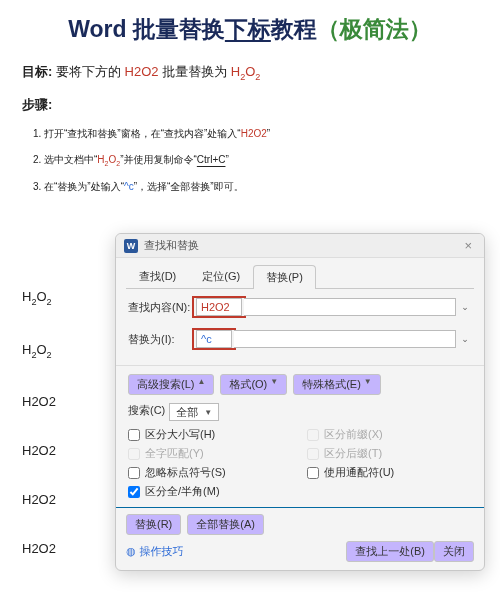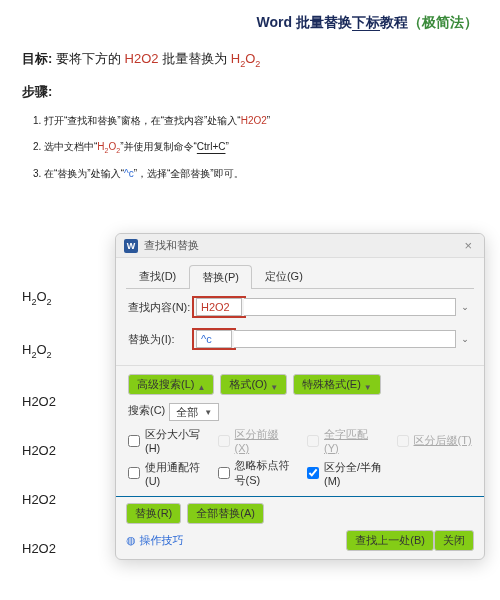--- a/index.html
+++ b/index.html
@@ -9,22 +9,22 @@
     height: 600px;
     font-family: "Microsoft YaHei", "PingFang SC", sans-serif;
     font-size: 12px;
     color: #222;
     background: #fff;
     position: relative;
     overflow: hidden;
   }
   .page { padding: 10px 22px 0 22px; }
   h1 {
-    text-align: right;
-    font-size: 14px;
+    text-align: center;
+    font-size: 23px;
     font-weight: 700;
     margin: 4px 0 18px 0;
     color: #1a2a5a;
   }
   .underline { text-decoration: underline; text-underline-offset: 3px; }
   .green { color: #3a8a3a; }
   .goal-line { font-size: 13px; margin-bottom: 14px; }
   .bold { font-weight: 700; }
   .red { color: #c0392b; }
   .blue { color: #2e6bd6; }
@@ -119,52 +119,52 @@
     display: flex; align-items: center; justify-content: center;
     color: #666; font-size: 9px;
     margin-left: 2px;
   }
   .red-box-small { display: inline-block; padding: 0 2px; outline: 2px solid #c0392b; }
 
   .divider { border-top: 1px solid #ddd; margin: 4px 0 8px 0; }
 
   .btnrow { display: flex; gap: 6px; padding: 0 12px 8px 12px; }
   .mini-btn {
-    background: #84cc16;
+    background: #c4b5fd;
     border: 1px solid #c4c4c4;
     border-radius: 3px;
     padding: 2px 8px;
     font-size: 11px;
     display: flex;
-    align-items: flex-end;
+    align-items: flex-start;
     gap: 3px;
     cursor: default;
   }
   .caret { font-size: 8px; color: #555; }
 
   .search-scope { padding: 0 12px 6px 12px; display:flex; align-items:flex-start; gap:4px;}
   .scope-select {
     border: 1px solid #bbb;
     background: #fff;
     padding: 1px 6px;
     height: 18px;
     display: flex;
     align-items: center;
     gap: 6px;
   }
 
   .check-grid {
     display: grid;
-    grid-template-columns: 1fr 1fr 1fr 1fr;
+    grid-template-columns: 1fr 1fr;
     gap: 4px 14px;
     padding: 0 12px 8px 12px;
   }
   .chk { display: flex; align-items: center; gap: 5px; }
   .chk input { width: 12px; height: 12px; margin: 0; }
-  .chk.disabled { color: #aaa; text-decoration: underline; }
+  .chk.disabled { color: #aaa; }
   .chk.disabled input { opacity: 0.5; }
 
   .footer {
     border-top: 1px solid #0369a1;
     padding: 6px 10px 8px 10px;
   }
   .footer-row1 { display: flex; gap: 6px; margin-bottom: 6px; }
   .footer-row2 { display: flex; align-items: center; }
   .tips { color: #2e6bd6; font-size: 11px; display:flex; align-items:center; gap:4px;}
   .spacer { flex: 1; }
@@ -207,22 +207,22 @@
 
 <div class="dialog">
   <div class="titlebar">
     <div class="app-icon">W</div>
     <div class="titlebar-title">查找和替换</div>
     <div class="close-x">×</div>
   </div>
 
   <div class="tabs">
     <div class="tab">查找(D)</div>
+    <div class="tab">定位(G)</div>
     <div class="tab active">替换(P)</div>
-    <div class="tab">定位(G)</div>
   </div>
   <div class="tab-strip-line"></div>
 
   <div class="form-area">
     <div class="row">
       <div class="row-label">查找内容(N):</div>
       <div class="field-wrap">
         <span class="red-box-small" style="flex:0 0 auto;">
           <input class="text-input" style="width: 46px; border: 1px solid rgb(187, 187, 187);" value="H2O2">
         </span>
@@ -280,25 +280,25 @@
     <label class="chk disabled">
         <input type="checkbox" disabled="" style="">
         <span>全字匹配(Y)</span>
       </label>
     <label class="chk disabled">
         <input type="checkbox" disabled="" style="">
         <span>区分后缀(T)</span>
       </label>
     <label class="chk">
         <input type="checkbox" style="">
-        <span>使用通配符(U)</span>
+        <span>忽略标点符号(S)</span>
       </label>
     <label class="chk">
         <input type="checkbox" style="">
-        <span>忽略标点符号(S)</span>
+        <span>使用通配符(U)</span>
       </label>
     <label class="chk">
         <input type="checkbox" checked="" style="">
         <span>区分全/半角(M)</span>
       </label>
   </div>
 
   <div class="footer">
     <div class="footer-row1">
       <div class="mini-btn">替换(R)</div>

